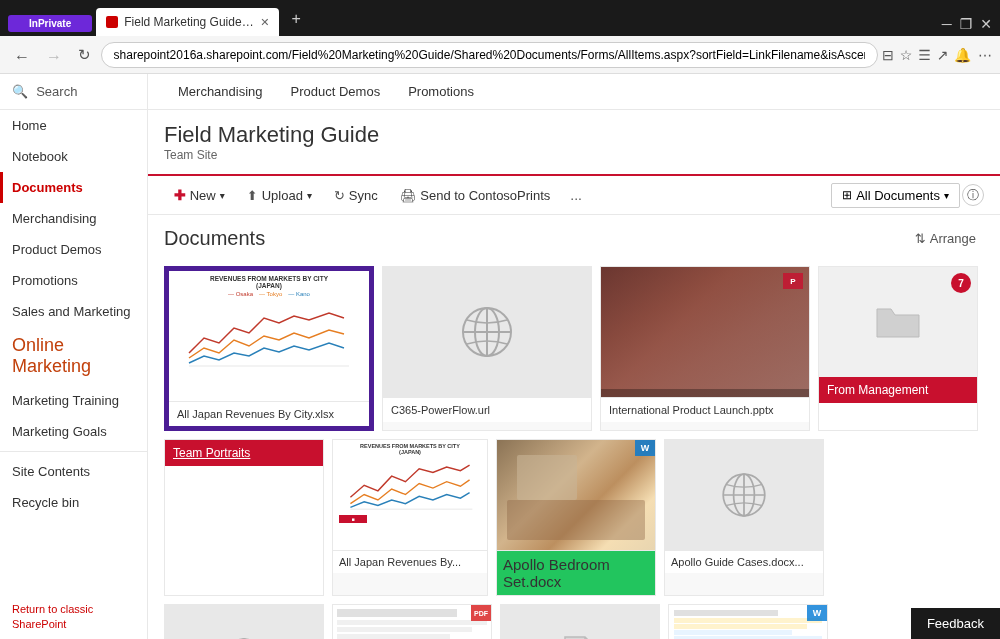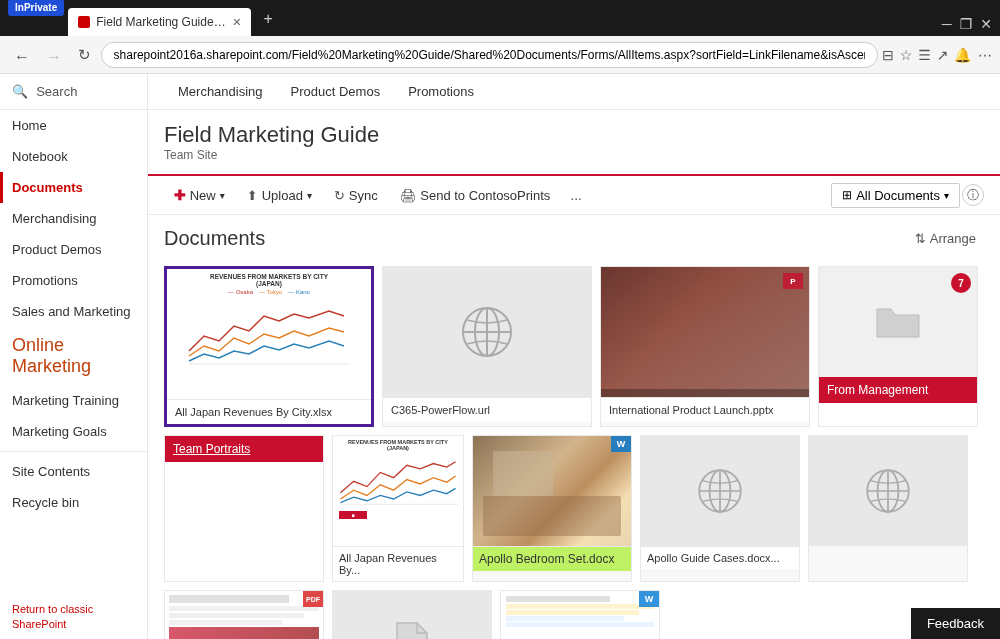--- a/index.html
+++ b/index.html
@@ -6,21 +6,21 @@
     body { font-family: 'Segoe UI', Arial, sans-serif; font-size: 13px; color: #333; background: #fff; overflow: hidden; }
 
     
     ::-webkit-scrollbar { width: 6px; }
     ::-webkit-scrollbar-thumb { background: #ccc; border-radius: 3px; }
   </style>
 </head>
 <body>
 
 <div style="background:#1a1a1a; height:36px; display:flex; align-items:flex-end; padding:0 8px; gap:4px;">
-  <div style="background:#1d4ed8; color:#fff; font-size:10px; padding:3px 7px; border-radius:3px; font-weight:bold; margin-bottom:20px;">
+  <div style="background:#6d28d9; color:#fff; font-size:10px; padding:3px 21px; border-radius:3px; font-weight:bold; margin-bottom:4px;">
     <span>InPrivate</span>
   </div>
   <div style="background:#fff; color:#333; font-size:12px; padding:5px 10px; border-radius:4px 4px 0 0; display:flex; align-items:center; gap:6px; min-width:180px; height:28px;">
     <div style="width:12px; height:12px; background:#c00; border-radius:2px; flex-shrink:0;"></div>
     <span style="overflow:hidden; white-space:nowrap; text-overflow:ellipsis; max-width:130px;">Field Marketing Guide - ...</span>
     <span style="margin-left:auto; color:#666; font-size:11px;">✕</span>
   </div>
   <div style="color:#ccc; font-size:16px; padding:4px 8px; margin-bottom:4px; cursor:pointer;">
     <span>+</span>
   </div>
@@ -155,21 +155,21 @@
       <div style="display:flex; align-items:center; justify-content:space-between; margin-bottom:16px;">
         <div style="font-size:20px; font-weight:300; color:#333;">Documents</div>
         <button style="display:flex; align-items:center; gap:4px; padding:4px 8px; border:none; background:none; cursor:pointer; font-size:13px; color:#555;">
           <span style="font-size:13px;">⇅</span>
           <span>Arrange</span>
         </button>
       </div>
 
       <div style="display:flex; flex-wrap:wrap; gap:8px;">
 
-        <div style="width:210px; cursor:pointer; border:3px solid #4c1d95; background:#f8f8f8;">
+        <div style="width:210px; cursor:pointer; border:5px solid #4c1d95; background:#f8f8f8;">
           <div style="width:100%; height:130px; background:#fff; overflow:hidden; display:flex; align-items:center; justify-content:center;">
             <div style="width:100%; height:100%; padding:4px; background:#fff;">
               <div style="font-size:6.5px; font-weight:bold; text-align:center; color:#333; margin-bottom:2px;">REVENUES FROM MARKETS BY CITY<br>(JAPAN)</div>
               <div style="display:flex; gap:6px; font-size:6px; color:#555; margin-bottom:1px; justify-content:center;">
                 <span style="color:#c0392b;">— Osaka</span>
                 <span style="color:#e67e22;">— Tokyo</span>
                 <span style="color:#2980b9;">— Kano</span>
               </div>
               <svg viewBox="0 0 180 70" width="100%" height="70">
                 <polyline points="10,55 25,40 40,45 55,30 70,35 85,20 100,25 115,18 130,22 150,15 165,20" fill="none" stroke="#c0392b" stroke-width="1.5"></polyline>
@@ -223,21 +223,21 @@
             <span>From Management</span>
           </div>
         </div>
 
         <div style="width:160px; cursor:pointer; border:1px solid #e8e8e8; position:relative;">
           <div style="background:#c8102e; color:#fff; padding:6px 8px; font-size:12px;text-decoration:underline;">
             <span>Team Portraits</span>
           </div>
         </div>
 
-        <div style="width:132px; cursor:pointer; border:1px solid #e8e8e8; background:#f8f8f8;">
+        <div style="width:156px; cursor:pointer; border:1px solid #e8e8e8; background:#f8f8f8;">
           <div style="width:100%; height:110px; background:#fff; overflow:hidden; padding:3px;">
             <div style="font-size:5.5px; font-weight:bold; text-align:center; color:#333; margin-bottom:1px;">REVENUES FROM MARKETS BY CITY<br>(JAPAN)</div>
             <svg viewBox="0 0 140 60" width="100%" height="55">
               <polyline points="5,45 20,32 35,38 50,22 65,28 80,14 95,18 110,12 125,16 135,10" fill="none" stroke="#c0392b" stroke-width="1.5"></polyline>
               <polyline points="5,52 20,42 35,48 50,36 65,42 80,30 95,35 110,28 125,33 135,26" fill="none" stroke="#e67e22" stroke-width="1.5"></polyline>
               <polyline points="5,56 20,50 35,54 50,48 65,52 80,44 95,48 110,42 125,46 135,40" fill="none" stroke="#2980b9" stroke-width="1.5"></polyline>
               <line x1="5" y1="58" x2="138" y2="58" stroke="#ccc" stroke-width="0.5"></line>
             </svg>
             <div style="display:flex; justify-content:space-between; padding:0 2px;">
               <div style="font-size:5px; color:#c8102e; text-align:center; width:30px; padding:1px;">
@@ -249,21 +249,21 @@
         </div>
 
         <div style="width:160px; cursor:pointer; border:1px solid #e8e8e8; background:#f8f8f8;">
           <div style="width:100%; height:110px; background:linear-gradient(135deg, #8b7355 0%, #d2b48c 40%, #bc8f5f 60%, #f5deb3 80%, #e8d5b0 100%); position:relative; overflow:hidden;">
             <div style="position:absolute; bottom:10px; left:10px; right:10px; height:40px; background:rgba(139,101,68,0.4); border-radius:2px;"></div>
             <div style="position:absolute; top:15px; left:20px; width:60px; height:45px; background:rgba(200,180,150,0.6); border-radius:2px;"></div>
             <div style="position:absolute; top:0; right:0; width:20px; height:16px; background:rgba(0,120,212,0.8); display:flex; align-items:center; justify-content:center;">
               <span style="color:#fff; font-size:9px; font-weight:bold;">W</span>
             </div>
           </div>
-          <div style="padding:5px 6px; font-size:12px; color:#333; background:#bef264; border-top:1px solid #e8e8e8;">Apollo Bedroom Set.docx</div>
+          <div style="padding:5px 6px; font-size:15px; color:#333; background:#22c55e; border-top:1px solid #e8e8e8;">Apollo Bedroom Set.docx</div>
         </div>
 
         <div style="width:160px; cursor:pointer; border:1px solid #e8e8e8; background:#f8f8f8;">
           <div style="width:100%; height:110px; background:#e8e8e8; display:flex; align-items:center; justify-content:center;">
             <svg width="52" height="52" viewBox="0 0 60 60">
               <circle cx="30" cy="30" r="24" fill="none" stroke="#aaa" stroke-width="2"></circle>
               <ellipse cx="30" cy="30" rx="12" ry="24" fill="none" stroke="#aaa" stroke-width="2"></ellipse>
               <line x1="6" y1="30" x2="54" y2="30" stroke="#aaa" stroke-width="2"></line>
               <line x1="30" y1="6" x2="30" y2="54" stroke="#aaa" stroke-width="2"></line>
               <path d="M10,18 Q30,24 50,18" fill="none" stroke="#aaa" stroke-width="1.5"></path>

